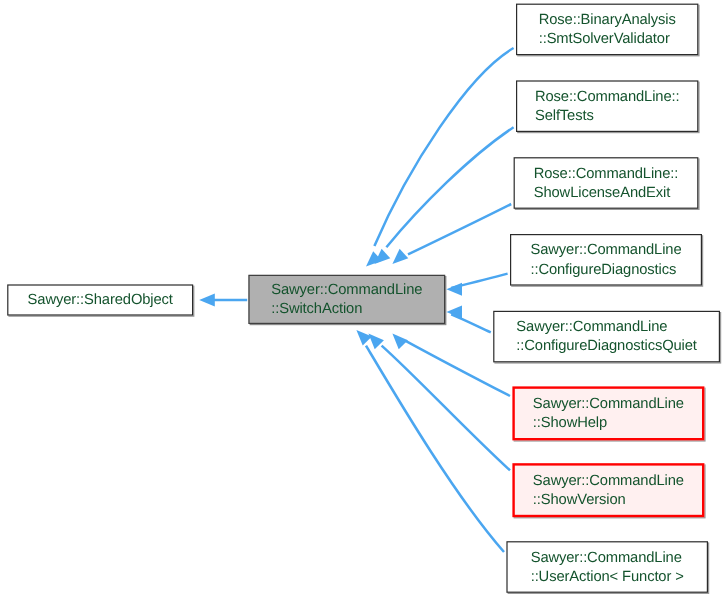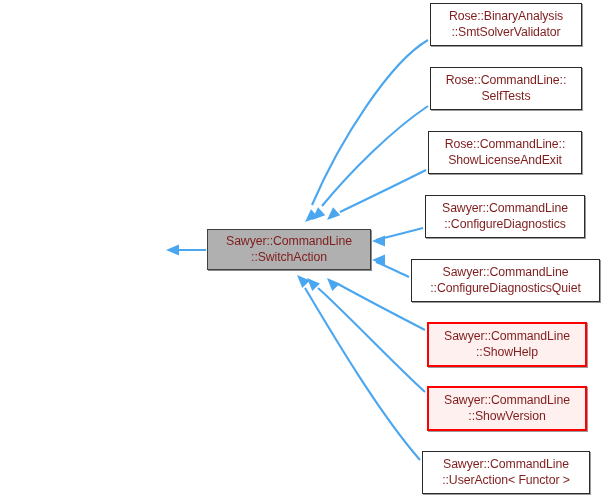--- a/index.html
+++ b/index.html
@@ -21,24 +21,24 @@
     top: 0;
     width: 605px;
     height: 499px;
   }
   .node-box {
     position: absolute;
     box-sizing: border-box;
     display: flex;
     align-items: center;
     justify-content: center;
-    text-align: center;
+    text-align: left;
     font-size: 12.3px;
     line-height: 15.5px;
-    color: #7f1d1d;
+    color: #14532d;
     letter-spacing: -0.1px;
     background: #ffffff;
     border: 1px solid #2b2b2b;
     box-shadow: 1px 1px 0 0 #9a9a9a;
     white-space: pre-line;
     padding: 0 3px;
   }
   .node-box.current {
     background: #b0b0b0;
     border: 1px solid #404040;
@@ -91,20 +91,23 @@
       <g>
         <path d="M 425,392 C 390,360 345,312 318,288" fill="none" stroke="#4ba6f0" stroke-width="2.1" stroke-linecap="butt"></path>
         <polygon points="307.00,278.00 312.27,291.01 319.93,283.45" fill="#4ba6f0"></polygon>
       </g>
       <g>
         <path d="M 420,460 C 378,412 330,330 305,288" fill="none" stroke="#4ba6f0" stroke-width="2.1" stroke-linecap="butt"></path>
         <polygon points="297.00,275.00 302.27,288.01 309.93,280.45" fill="#4ba6f0"></polygon>
       </g>
     </svg>
 
+  <div class="node-box" id="node-base" style="left: 6px; top: 237px; width: 155px; height: 26px;">
+    <span class="node-label">Sawyer::SharedObject</span>
+  </div>
 
   <div class="node-box current" id="node-current" style="left: 207px; top: 229px; width: 164px; height: 41px;">
     <span class="node-label">Sawyer::CommandLine
 ::SwitchAction</span>
   </div>
 
   <div class="node-box" id="node-d0" style="left: 430px; top: 3px; width: 152px; height: 43px;">
     <span class="node-label">Rose::BinaryAnalysis
 ::SmtSolverValidator</span>
   </div>

